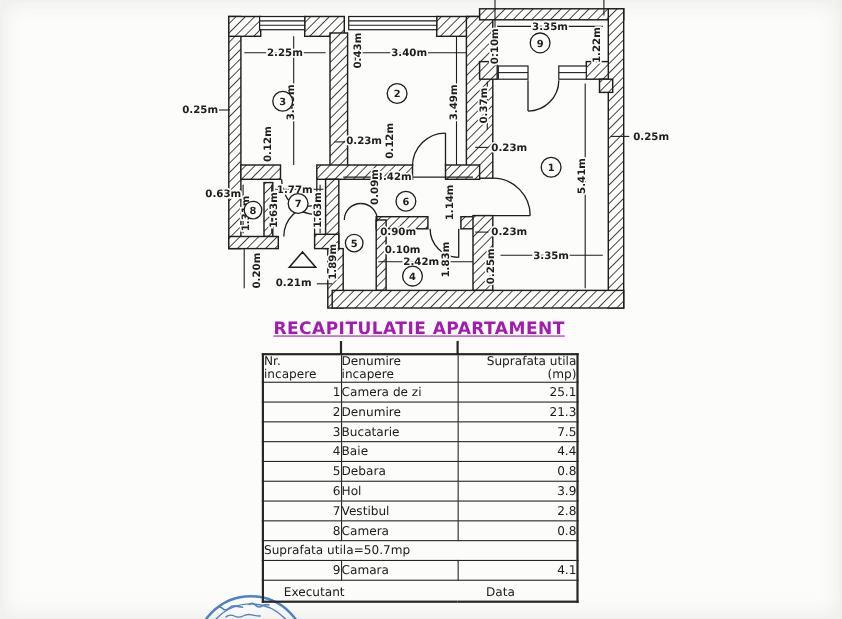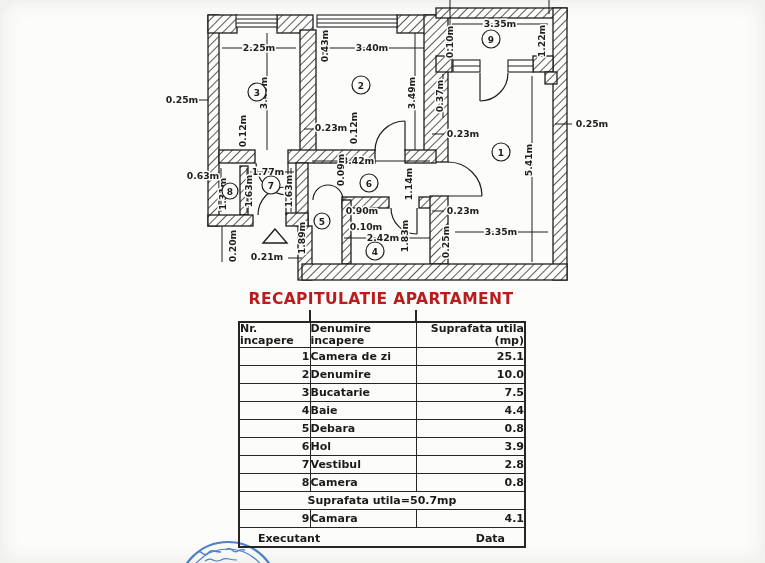--- a/index.html
+++ b/index.html
@@ -14,36 +14,36 @@
        paint-order:stroke;stroke:#fcfcfb;stroke-width:3px;}
   .rn{font:700 9px "DejaVu Sans",sans-serif;fill:#1e1e1e;text-anchor:middle;}
   .dl{stroke:#1e1e1e;stroke-width:1;}
   .door{fill:none;stroke:#1e1e1e;stroke-width:1.2;}
   .win{fill:#ffffff;stroke:#1e1e1e;stroke-width:1.1;}
   .wl{stroke:#1e1e1e;stroke-width:1.3;fill:url(#hatch);}
   .roomc{fill:#fdfdfc;stroke:#1e1e1e;stroke-width:1.2;}
 
   .title{
     position:absolute;left:232px;top:290px;width:298px;text-align:center;
-    font:700 15.5px "DejaVu Sans","Liberation Sans",sans-serif;color:#b91c1c;
-    letter-spacing:.4px;white-space:nowrap;
+    font:700 15.5px "DejaVu Sans","Liberation Sans",sans-serif;color:#a21caf;
+    letter-spacing:.4px;white-space:nowrap;text-decoration:underline;
   }
   .stub{position:absolute;width:1.5px;height:12px;background:#262626;top:310px;}
   .tablewrap{position:absolute;left:238px;top:321px;width:286px;}
   table.recap{width:286px;border-collapse:collapse;table-layout:fixed;
     font-family:"DejaVu Sans","Liberation Sans",sans-serif;color:#1b1b1b;}
   table.recap{border:2px solid #262626;}
-  table.recap td{border:1.4px solid #262626;padding:0;font-size:11px;font-weight:700;
+  table.recap td{border:1.4px solid #262626;padding:0;font-size:11px;font-weight:400;
     height:17px;overflow:hidden;white-space:nowrap;}
   td.hd{font-size:10.5px;line-height:12px;height:26px;}
   td.c{text-align:right;}
   td.l{text-align:left;padding-left:12px;}
-  td.merge{text-align:center;padding-right:56px;}
+  td.merge{padding-right:56px;}
   tr.exe td{border-bottom:none;height:18px;}
-  .exerow{display:flex;justify-content:space-between;padding:2px 19px 0 18px;}
+  .exerow{display:flex;justify-content:space-between;padding:2px 56px 0 18px;}
 </style>
 </head>
 <body>
 
 <div class="sheet">
 
   <svg width="765" height="563" viewBox="0 0 765 563" style="position:absolute;left:0;top:0;">
     <defs>
       <pattern id="hatch" patternUnits="userSpaceOnUse" width="6" height="6" patternTransform="rotate(45)">
         <rect width="6" height="6" fill="#fdfdfc"></rect>
@@ -230,21 +230,21 @@
           </td>
         </tr>
         <tr>
           <td class="c">1</td>
           <td class="l">Camera de zi</td>
           <td class="c">25.1</td>
         </tr>
         <tr>
           <td class="c">2</td>
           <td class="l">Denumire</td>
-          <td class="c">10.0</td>
+          <td class="c">21.3</td>
         </tr>
         <tr>
           <td class="c">3</td>
           <td class="l">Bucatarie</td>
           <td class="c">7.5</td>
         </tr>
         <tr>
           <td class="c">4</td>
           <td class="l">Baie</td>
           <td class="c">4.4</td>

